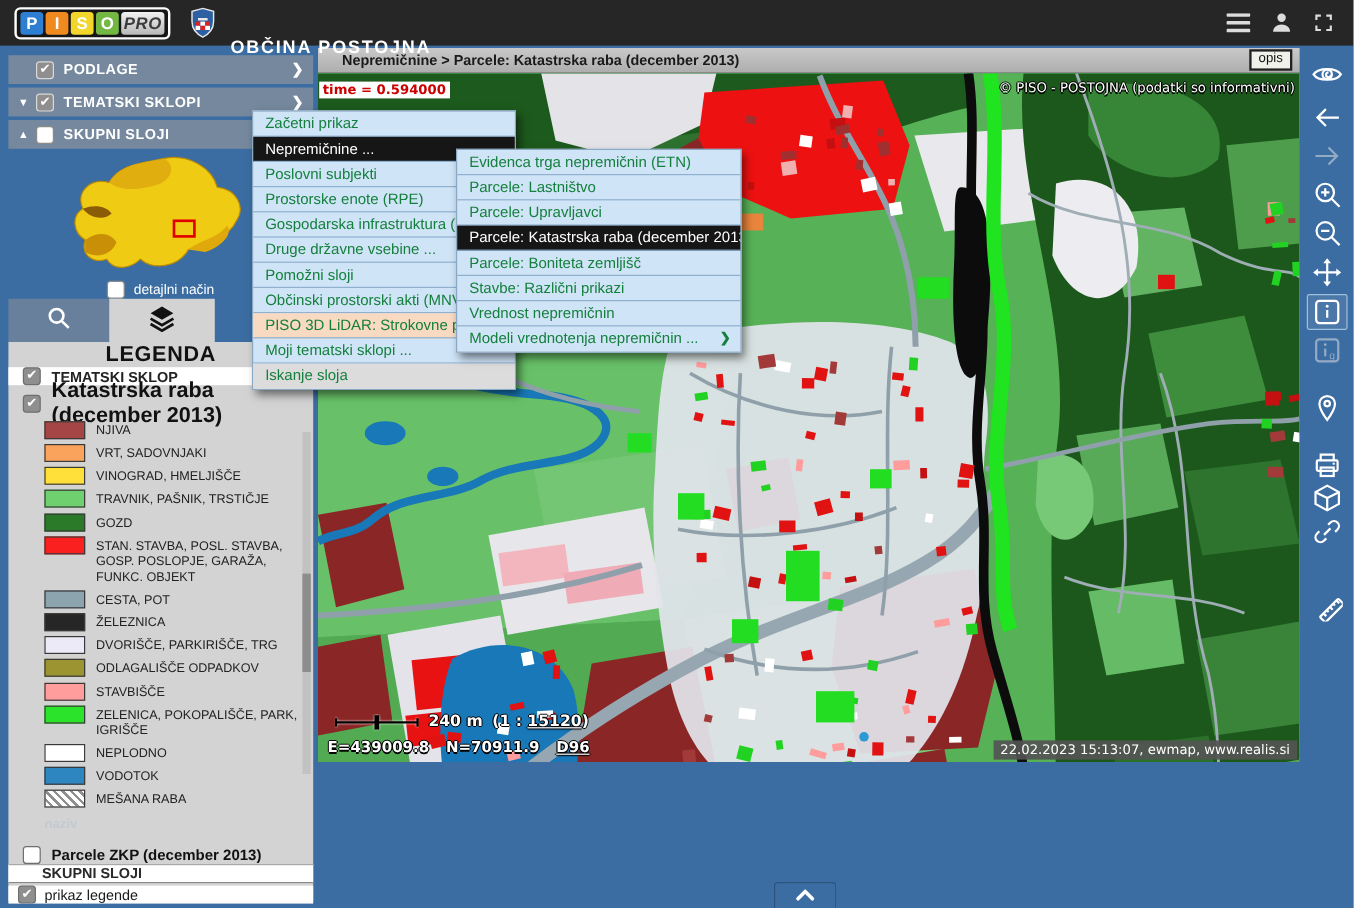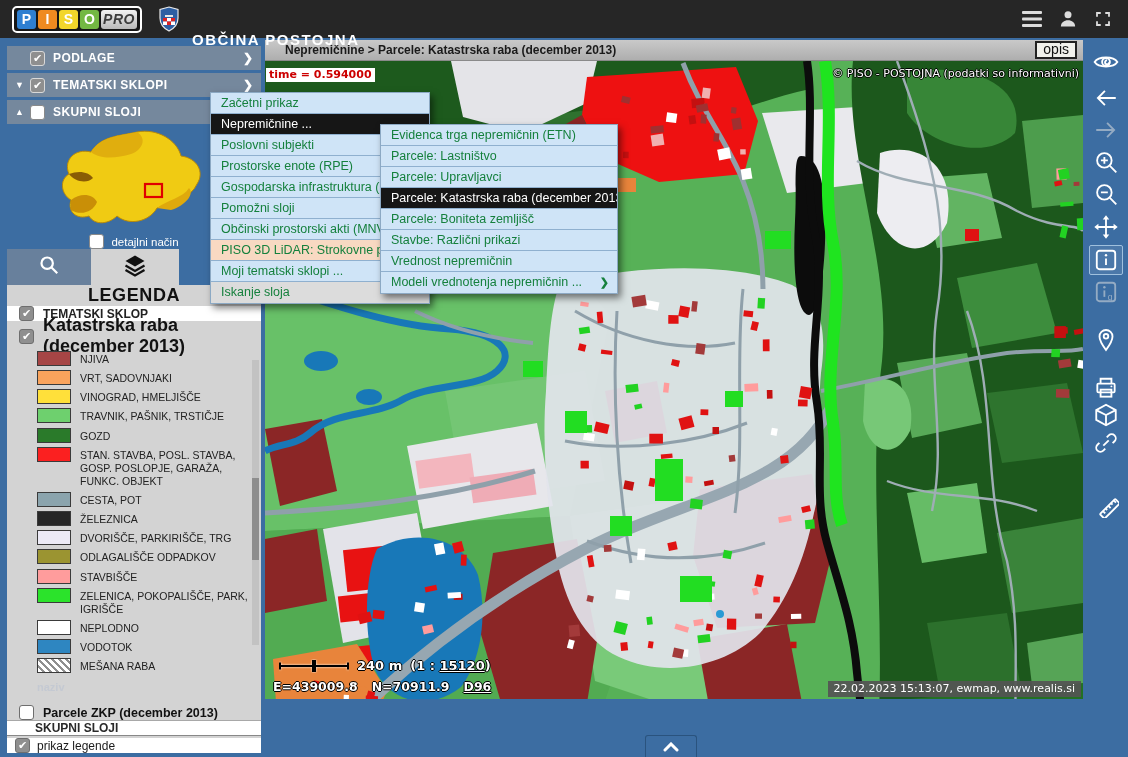--- a/index.html
+++ b/index.html
@@ -54,22 +54,22 @@
   .lg-spacer { flex:1; }
   .lg-skupni { height:20px; background:#fff; border-top:1px solid #a8a8a8; border-bottom:1px solid #888; display:flex; align-items:center; padding-left:28px; font-weight:bold; font-size:12px; color:#2a2a2a; }
   .lg-prikaz { height:21px; background:#fff; margin-top:2px; display:flex; align-items:center; gap:7px; padding-left:8px; font-size:12px; color:#1a1a1a; }
   .lg-scroll { position:absolute; right:2px; top:75px; width:7px; height:285px; background:#c2c2c2; }
   .lg-thumb { position:absolute; left:0; top:118px; width:7px; height:82px; background:#8d8d8d; }
 
   
   .map-wrap { position:absolute; left:265px; top:2px; width:818px; height:706px; }
   .map-topbar { position:absolute; top:0; left:0; right:0; height:21px; background:linear-gradient(#c9c9c9,#aeaeae); display:flex; align-items:center; border-bottom:1px solid #8a8a8a; }
   .crumb { font-weight:bold; font-size:12px; color:#1a1a1a; margin-left:8px;padding-left:12px; }
-  .opis-btn { margin-left:auto; margin-right:6px; background:#f1f1ec; border:2px solid #222; font-size:14px; color:#111; padding:0px 6px 1px; line-height:13px; }
-  .map-canvas { position:absolute; top:21px; left:0; width:818px; height:638px; overflow:hidden; background:#57b157; }
+  .opis-btn { margin-left:auto; margin-right:6px; background:#f1f1ec; border:2px solid #222; font-size:11px; color:#111; padding:0px 6px 1px; line-height:13px; }
+  .map-canvas { position:absolute; top:21px; left:0; width:818px; height:574px; overflow:hidden; background:#57b157; }
   .map-canvas svg { display:block; }
   .olabel { position:absolute; font-family:"DejaVu Sans",sans-serif; }
   .time-lab { top:7px; left:1px; background:#fff; color:#cc0000; font-size:11px; font-weight:bold; padding:0 3px 1px; }
   .copy-lab { top:6px; right:4px; color:#fff; font-size:11px; text-shadow:-1px 0 0 #000,1px 0 0 #000,0 -1px 0 #000,0 1px 0 #000; }
   .scale-row { position:absolute; left:14px; bottom:26px; display:flex; align-items:center; gap:8px; color:#fff; font-weight:bold; font-size:13px; font-family:"DejaVu Sans",sans-serif; text-shadow:-1px 0 0 #000,1px 0 0 #000,0 -1px 0 #000,0 1px 0 #000; }
   .coord-row { position:absolute; left:8px; bottom:5px; display:flex; gap:14px; color:#fff; font-weight:bold; font-size:12.5px; font-family:"DejaVu Sans",sans-serif; text-shadow:-1px 0 0 #000,1px 0 0 #000,0 -1px 0 #000,0 1px 0 #000; }
   .u { text-decoration:underline; }
   .status-lab { position:absolute; right:2px; bottom:2px; background:rgba(84,84,84,.92); color:#fff; font-size:11px; font-family:"DejaVu Sans",sans-serif; padding:1px 6px 2px; }
   .bottom-tab { position:absolute; left:380px; top:695px; width:52px; height:22px; background:#3c6da2; border:1px solid #2a537e; border-bottom:none; border-radius:3px 3px 0 0; display:flex; align-items:center; justify-content:center; }
 
@@ -638,20 +638,23 @@
         <div class="m-item">
           <span>Poslovni subjekti</span>
         </div>
         <div class="m-item">
           <span>Prostorske enote (RPE)</span>
         </div>
         <div class="m-item">
           <span>Gospodarska infrastruktura (GJI)</span>
         </div>
         <div class="m-item">
+          <span>Druge državne vsebine ...</span>
+        </div>
+        <div class="m-item">
           <span>Pomožni sloji</span>
         </div>
         <div class="m-item">
           <span>Občinski prostorski akti (MNVP)</span>
         </div>
         <div class="m-item peach">
           <span>PISO 3D LiDAR: Strokovne podla</span>
         </div>
         <div class="m-item">
           <span>Moji tematski sklopi ...</span>

